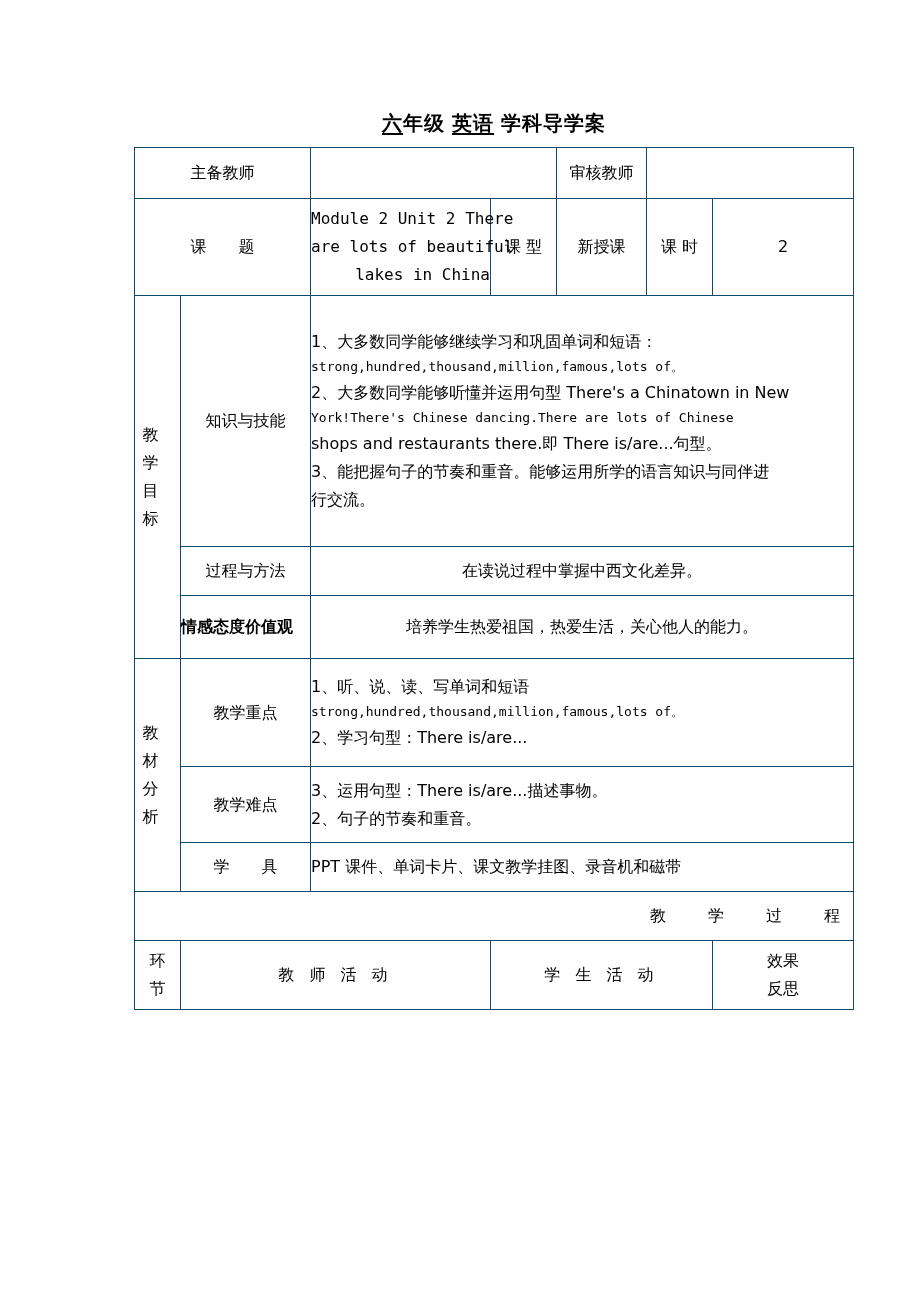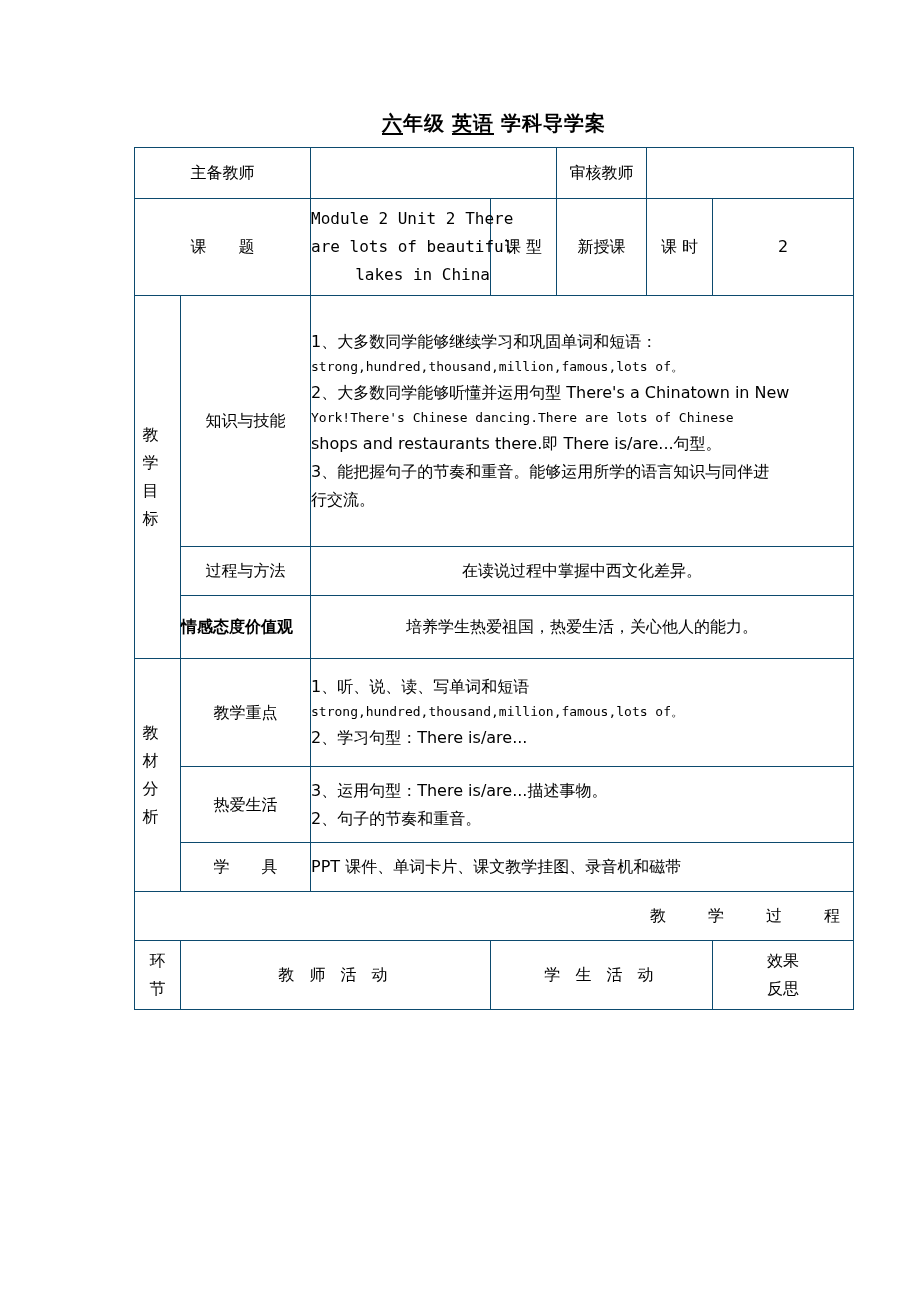--- a/index.html
+++ b/index.html
@@ -209,21 +209,21 @@
       </td>
       <td class="lbl">教学重点</td>
       <td colspan="5" class="body-cell" style="height:107px">
         <p>1、听、说、读、写单词和短语</p>
         <p class="mono">strong,hundred,thousand,million,famous,lots of。</p>
         <p>2、学习句型：There is/are...</p>
       </td>
     </tr>
 
     <tr>
-      <td class="lbl">热爱生活</td>
+      <td class="lbl">教学难点</td>
       <td colspan="5" class="body-cell" style="height:75px">
         <p>3、运用句型：There is/are...描述事物。</p>
         <p>2、句子的节奏和重音。</p>
       </td>
     </tr>
 
     <tr>
       <td class="lbl" style="height:48px">学　　具</td>
       <td colspan="5" class="body-cell">
         <p>PPT 课件、单词卡片、课文教学挂图、录音机和磁带</p>

